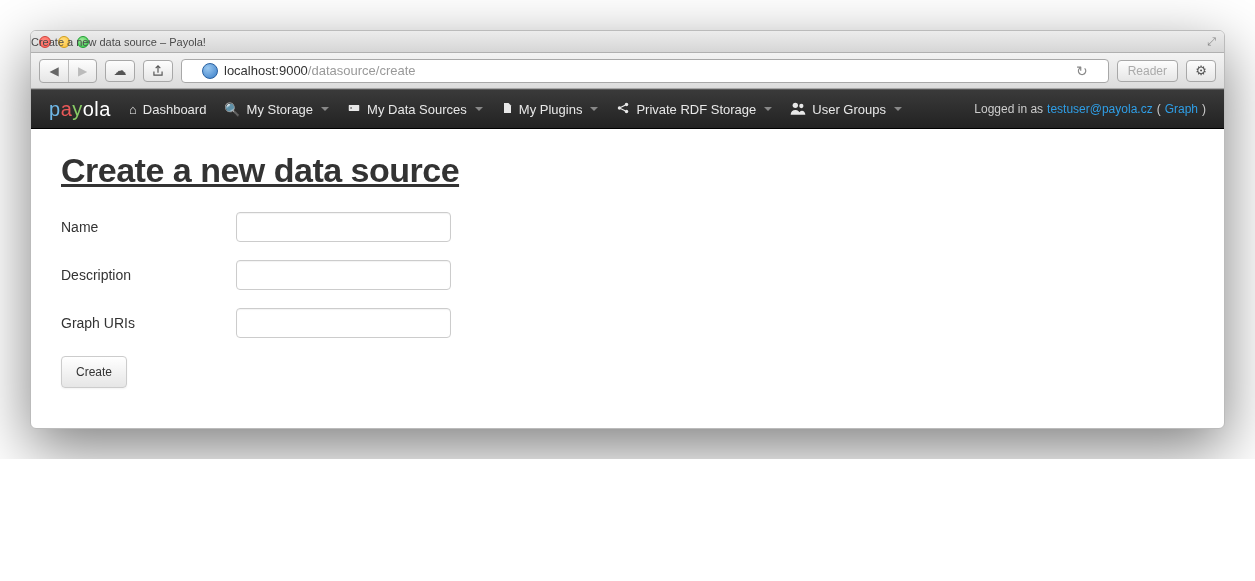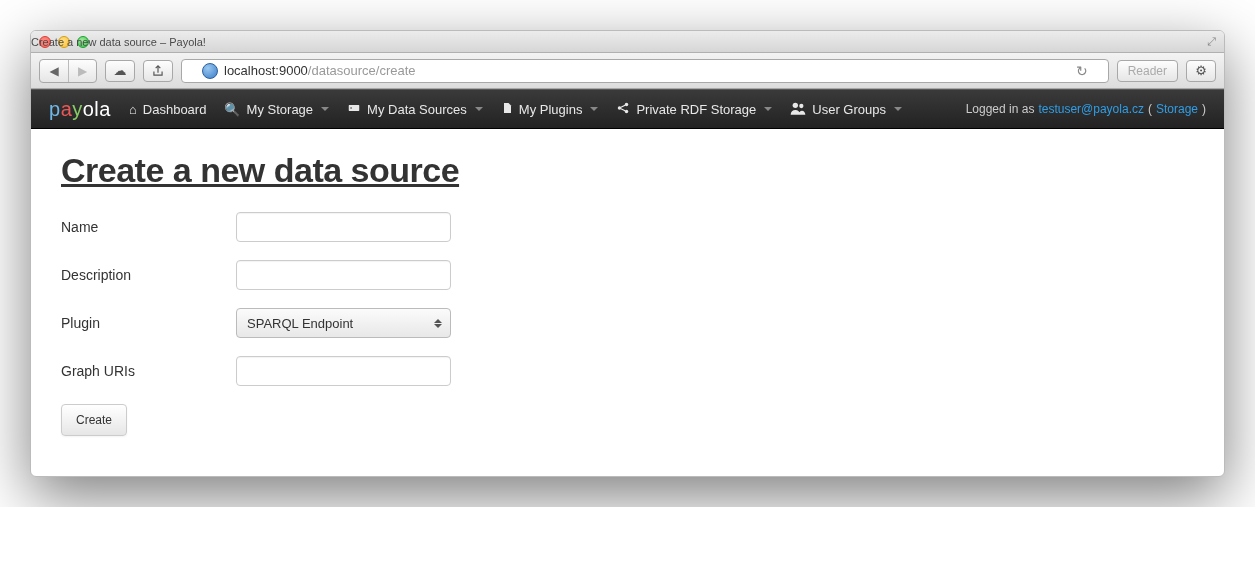--- a/index.html
+++ b/index.html
@@ -338,48 +338,38 @@
             <path d="M1 20c0-4 3-7 7-7s7 3 7 7M13 20c0-3.2 2.2-6 5-6s5 2.8 5 6"></path>
           </svg>
       </span>
       <span>User Groups</span>
       <span class="caret-down"></span>
     </div>
     <div class="nav-right">
       <span>Logged in as </span>
       <a>testuser@payola.cz</a>
       <span>(</span>
-        <a>Storage</a>
+        <a>Graph</a>
         <span>)</span>
     </div>
   </div>
 
   <div class="content">
     <h1 class="page-title">Create a new data source</h1>
 
     <div class="form-row">
       <div class="form-label">Name</div>
       <input class="form-input" type="text" value="" style="">
     </div>
 
     <div class="form-row">
       <div class="form-label">Description</div>
       <input class="form-input" type="text" value="" style="">
     </div>
 
-    <div class="form-row">
-      <div class="form-label">Plugin</div>
-      <div class="form-select">
-        <span>SPARQL Endpoint</span>
-        <span class="select-arrows">
-          <span class="sa-up"></span>
-          <span class="sa-down"></span>
-        </span>
-      </div>
-    </div>
 
 
     <div class="form-row">
       <div class="form-label">Graph URIs</div>
       <input class="form-input" type="text" value="" style="">
     </div>
 
     <button class="btn-create">Create</button>
   </div>
 

